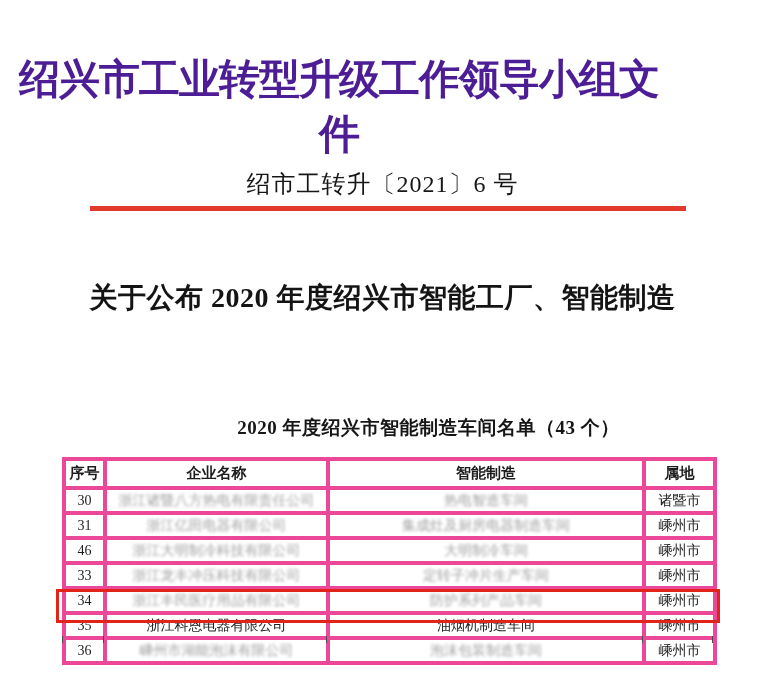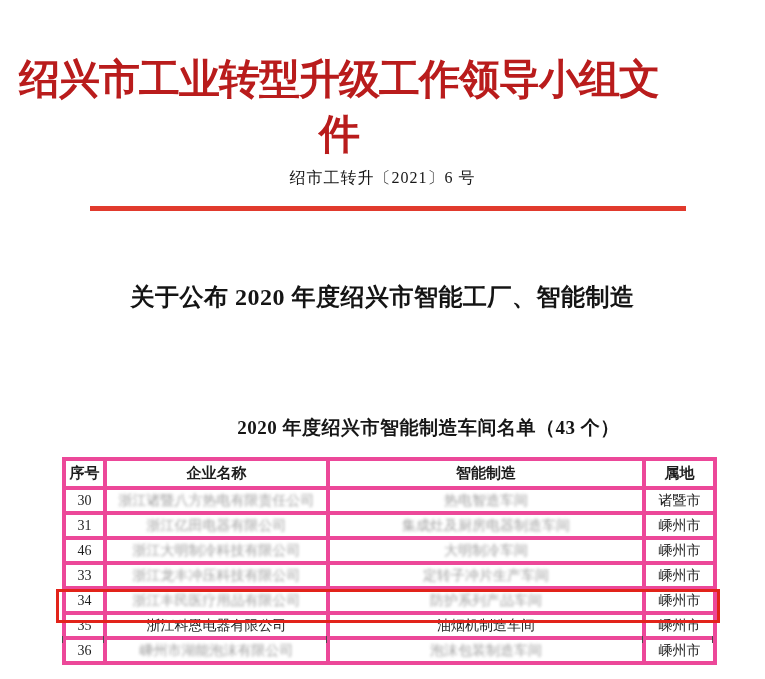--- a/index.html
+++ b/index.html
@@ -7,35 +7,35 @@
     position:relative;
     width:765px;height:679px;
     background:#ffffff;
     font-family:"Liberation Serif","DejaVu Serif",serif;
     overflow:hidden;
   }
   .org-title{
     position:absolute;left:0;top:52px;width:678px;
     margin:0;text-align:center;
     font-size:41px;font-weight:bold;letter-spacing:-1px;
-    color:#b91c1c;
+    color:#4c1d95;
   }
   .doc-number{
     position:absolute;left:0;top:168px;width:765px;
     text-align:center;
-    font-size:16px;color:#171717;letter-spacing:1px;
+    font-size:24px;color:#171717;letter-spacing:1px;
   }
   .red-rule{
     position:absolute;left:90px;top:206px;width:596px;height:5px;
     background:#e13a2d;
   }
   .notice-title{
     position:absolute;left:0;top:279px;width:765px;
     margin:0;text-align:center;
-    font-size:24px;font-weight:bold;line-height:37px;
+    font-size:28px;font-weight:bold;line-height:37px;
     color:#141414;letter-spacing:0.5px;
   }
   .tbl-caption{
     position:absolute;left:0;top:415px;width:765px;
     text-align:center;
     font-size:19px;font-weight:bold;color:#161616;letter-spacing:0.5px;margin-left:46px;
   }
   table.list{
     position:absolute;left:62px;top:457px;
     width:651px;border-collapse:collapse;table-layout:fixed;

